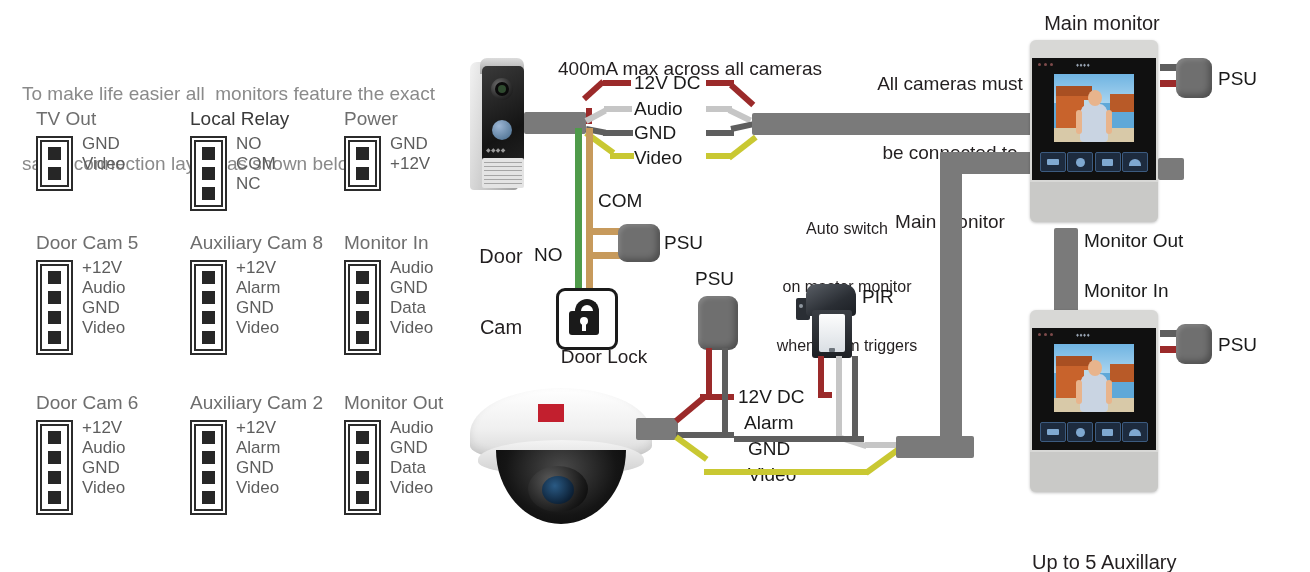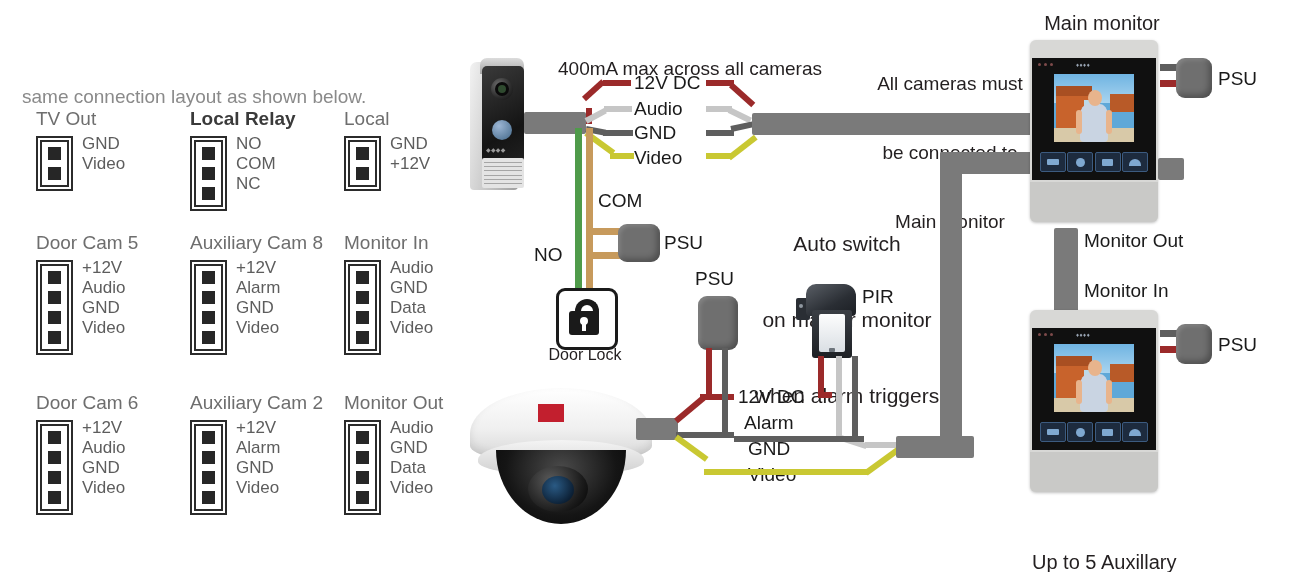--- a/index.html
+++ b/index.html
@@ -5,21 +5,21 @@
   html,body{margin:0;padding:0;background:#ffffff;}
   body{font-family:"Liberation Sans","DejaVu Sans",sans-serif;}
   #stage{position:relative;width:1310px;height:572px;background:#fff;overflow:hidden;}
   .txt{position:absolute;color:#231f20;white-space:pre;line-height:1.18;}
   .txt-grey{color:#8a8a8a;}
   .center{text-align:center;}
 
   
   .conn-group{position:absolute;}
   .conn-title{font-size:19px;color:#6e6e6e;white-space:nowrap;margin-bottom:6px;}
-  .conn-title.bold{font-weight:bold;color:#3a3a3a;}
+  .conn-title.bold{font-weight:normal;color:#3a3a3a;}
   .conn-row{display:flex;align-items:flex-start;}
   .conn-body{border:2px solid #2b2b2b;background:#fff;padding:2px;}
   .conn-inner{border:2px solid #2b2b2b;background:#fff;padding:5px 6px;display:flex;
               flex-direction:column;gap:7px;}
   .pin{width:13px;height:13px;background:#262626;}
   .conn-labels{display:flex;flex-direction:column;gap:7px;margin-left:9px;padding-top:1px;}
   .conn-lab{font-size:17px;color:#5d5d5d;line-height:13px;height:13px;white-space:nowrap;}
 
   
   .wire{position:absolute;}
@@ -108,20 +108,21 @@
   .lock-body{position:absolute;background:#1a1a1a;border-radius:3px;}
   .lock-key{position:absolute;background:#fff;border-radius:50%;}
   .lock-keyslot{position:absolute;background:#fff;}
 </style>
 </head>
 <body>
 
 <div id="stage">
 
   <div class="txt txt-grey" style="left:22px;top:38px;font-size:19px;">
+    <div>To make life easier all  monitors feature the exact</div>
     <div style="margin-top:3px;">same connection layout as shown below.</div>
   </div>
 
   <div id="conn-layer">
       <div class="conn-group" style="left: 36px; top: 108px;">
         <div class="conn-title">TV Out</div>
         <div class="conn-row">
           <div class="conn-body">
             <div class="conn-inner">
               <div class="pin"></div>
@@ -145,21 +146,21 @@
             </div>
           </div>
           <div class="conn-labels">
             <div class="conn-lab">NO</div>
             <div class="conn-lab">COM</div>
             <div class="conn-lab">NC</div>
           </div>
         </div>
       </div>
       <div class="conn-group" style="left: 344px; top: 108px;">
-        <div class="conn-title">Local</div>
+        <div class="conn-title">Power</div>
         <div class="conn-row">
           <div class="conn-body">
             <div class="conn-inner">
               <div class="pin"></div>
               <div class="pin"></div>
             </div>
           </div>
           <div class="conn-labels">
             <div class="conn-lab">GND</div>
             <div class="conn-lab">+12V</div>
@@ -293,20 +294,24 @@
     <div class="dcam-brand" style="left:16px;top:88px;">◆◆◆◆</div>
     <div class="dcam-grill" style="left:12px;top:100px;width:38px;height:26px;">
       <span></span>
         <span></span>
         <span></span>
         <span></span>
         <span></span>
         <span></span>
     </div>
   </div>
+  <div class="txt center" style="left:466px;top:198px;width:70px;font-size:20px;">
+    <div>Door</div>
+    <div>Cam</div>
+  </div>
 
   <div class="wire cable" style="left:524px;top:112px;width:62px;height:22px;"></div>
 
   <div class="wire w-red" style="left:586px;top:108px;width:6px;height:16px;"></div>
   <div class="wire w-red" style="left:584px;top:96px;width:26px;height:6px;transform:rotate(-42deg);transform-origin:left center;"></div>
   <div class="wire w-red" style="left:603px;top:80px;width:28px;height:6px;"></div>
 
   <div class="wire w-lgrey" style="left:586px;top:118px;width:22px;height:6px;transform:rotate(-28deg);transform-origin:left center;"></div>
   <div class="wire w-lgrey" style="left:604px;top:106px;width:28px;height:6px;"></div>
 
@@ -345,33 +350,33 @@
 
   <div class="psu" style="left:618px;top:224px;width:42px;height:38px;"></div>
   <div class="wlabel" style="left:664px;top:232px;">PSU</div>
 
   <div class="lockbox" style="left:556px;top:288px;width:56px;height:56px;">
     <div class="lock-shackle" style="left:16px;top:8px;width:12px;height:13px;"></div>
     <div class="lock-body" style="left:10px;top:20px;width:30px;height:24px;"></div>
     <div class="lock-key" style="left:21px;top:26px;width:8px;height:8px;"></div>
     <div class="lock-keyslot" style="left:23px;top:31px;width:4px;height:9px;"></div>
   </div>
-  <div class="txt center" style="left:528px;top:346px;width:114px;font-size:16px;">Door Lock</div>
+  <div class="txt center" style="left:547px;top:346px;width:114px;font-size:19px;">Door Lock</div>
 
   <div class="txt center" style="left:540px;top:10px;width:300px;font-size:19px;">
     <div style="margin-top:3px;">400mA max across all cameras</div>
   </div>
 
   <div class="txt center" style="left:860px;top:28px;width:180px;font-size:19px;">
     <div>All cameras must</div>
     <div style="margin-top:2px;">be connected to</div>
     <div style="margin-top:2px;">Main monitor</div>
   </div>
 
-  <div class="txt center" style="left:742px;top:182px;width:210px;font-size:21px;">
+  <div class="txt center" style="left:742px;top:182px;width:210px;font-size:16px;">
     <div>Auto switch</div>
     <div style="margin-top:2px;">on master monitor</div>
     <div style="margin-top:2px;">when alarm triggers</div>
   </div>
 
   <div class="dome" style="left:466px;top:388px;width:190px;height:140px;">
     <div class="dome-top" style="left:4px;top:0;width:182px;height:76px;"></div>
     <div class="dome-logo" style="left:72px;top:16px;width:26px;height:18px;"></div>
     <div class="dome-screw" style="left:76px;top:62px;width:7px;height:7px;"></div>
     <div class="dome-lip" style="left:12px;top:52px;width:166px;height:36px;"></div>

